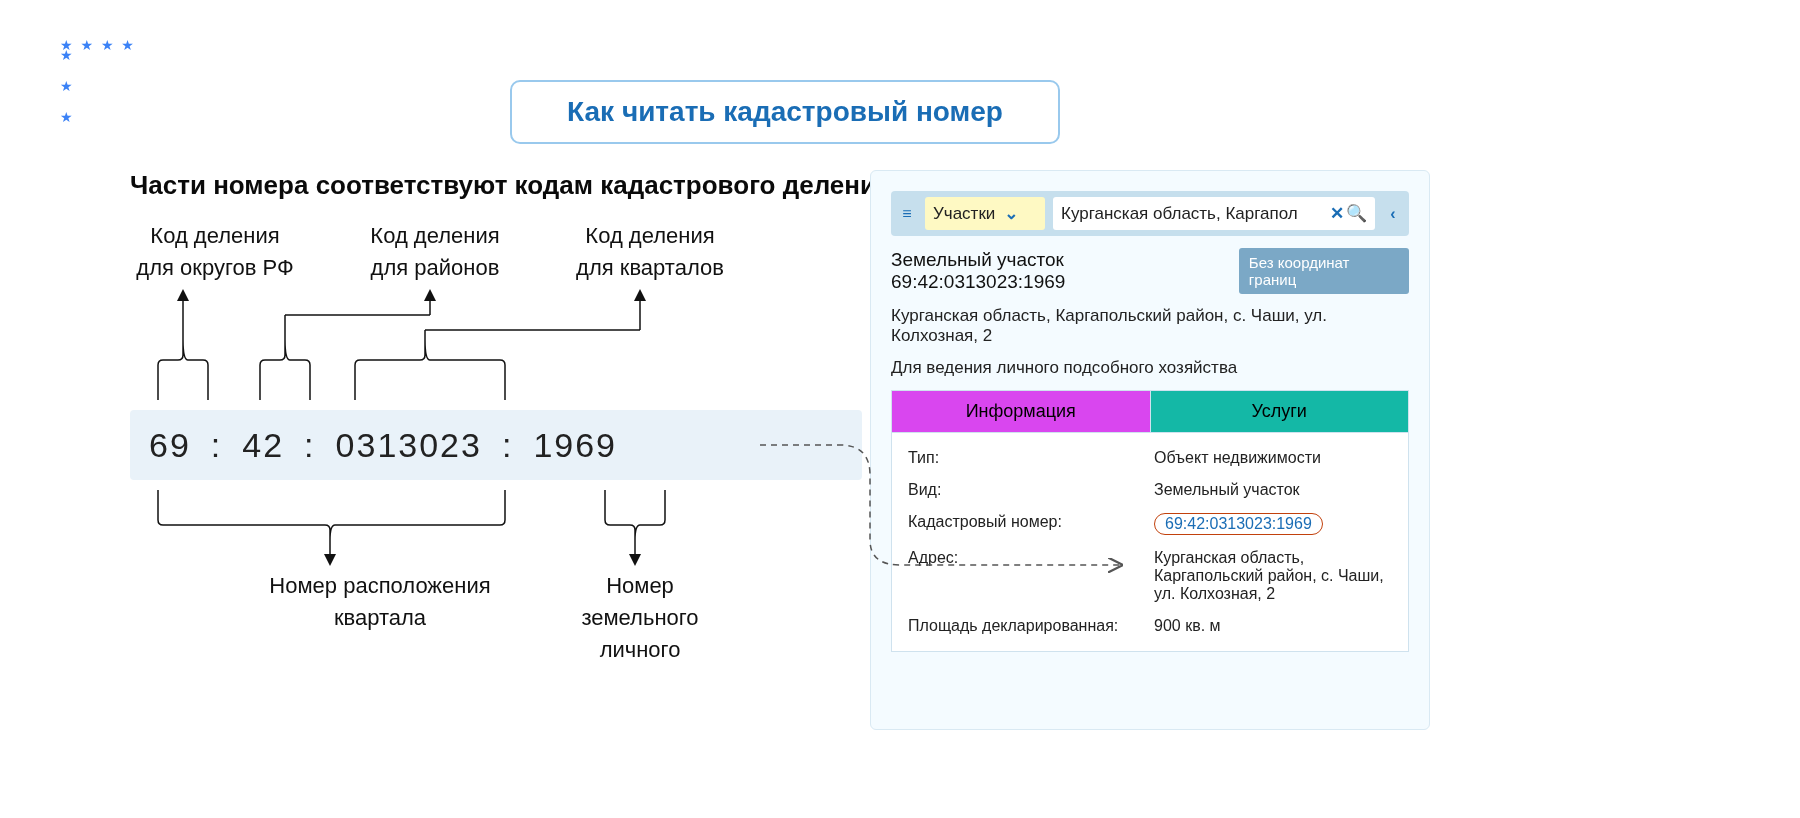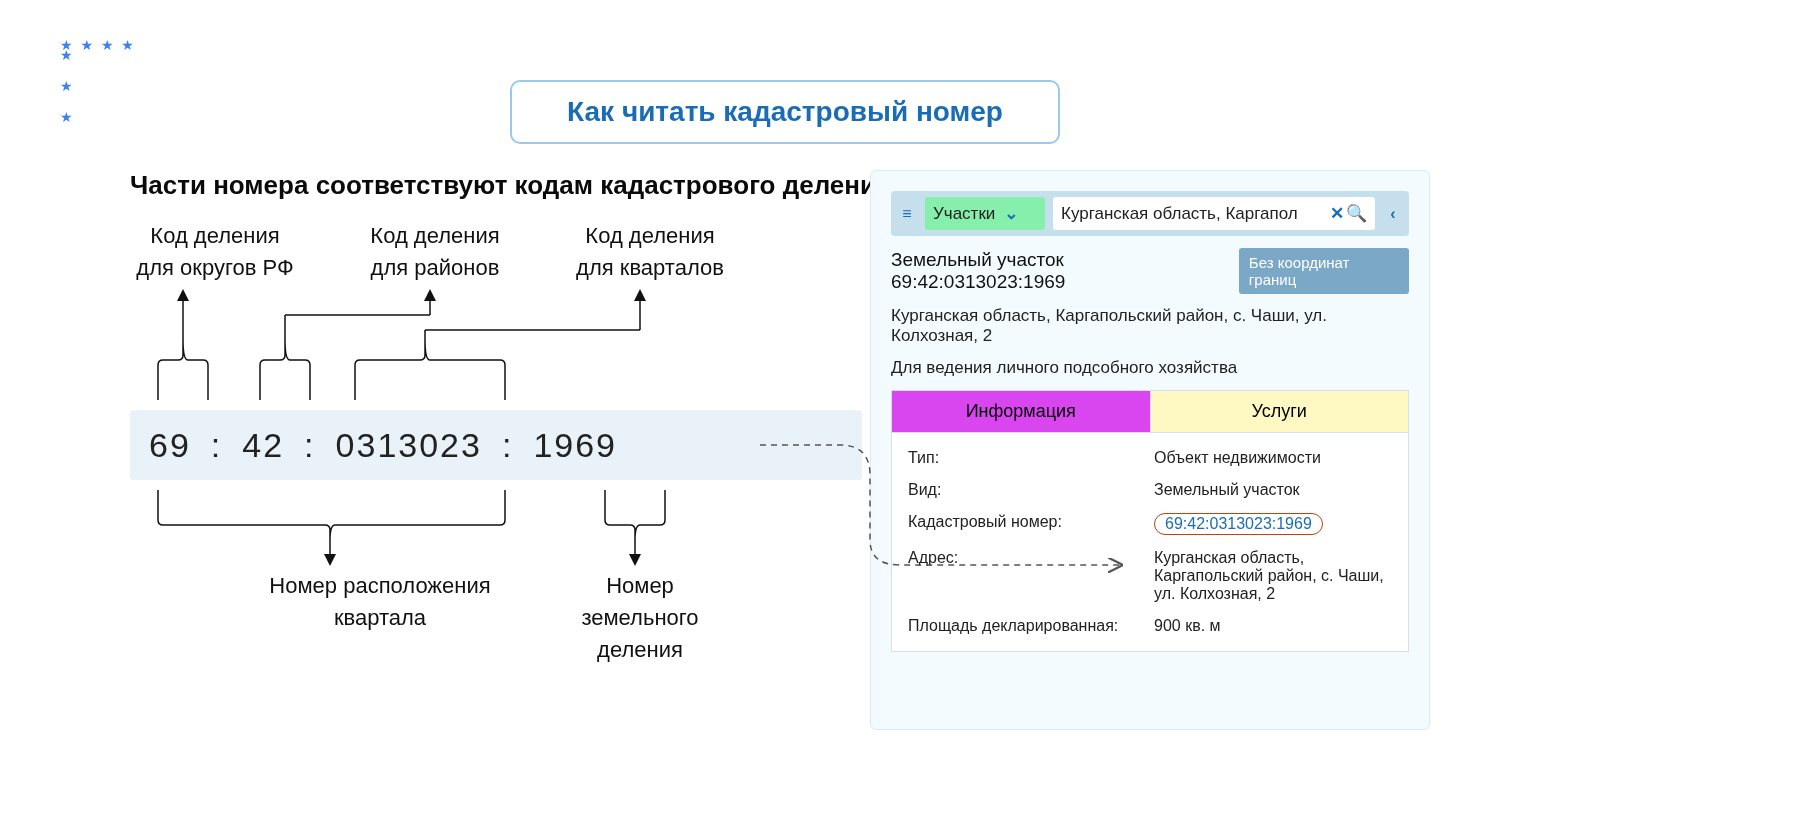--- a/index.html
+++ b/index.html
@@ -46,37 +46,37 @@
     background: #f4fbff; border: 1px solid #d9e9f3; border-radius: 6px; padding: 20px;
     display: flex; flex-direction: column; gap: 12px;
   }
   .search-row {
     display: flex; align-items: center; gap: 8px; background: #c6dfed; border-radius: 4px; padding: 6px;
   }
   .search-row .menu-icon, .search-row .chev-icon, .search-row .x-icon, .search-row .mag-icon, .search-row .rchev-icon {
     display:inline-flex; align-items:center; justify-content:center; width:20px; color:#1a6db5; font-weight:bold;
   }
   .search-row .dropdown {
-    background: #86efac; border-radius: 3px; padding: 6px 8px; display: flex; align-items: center; gap: 6px;
+    background: #fef9c3; border-radius: 3px; padding: 6px 8px; display: flex; align-items: center; gap: 6px;
     color: #222; font-size: 17px; min-width: 120px;
   }
   .search-row .search-input {
     flex: 1; background: #fff; border-radius: 3px; padding: 6px 8px; display: flex; align-items: center;
     font-size: 17px; color: #222; 
   }
 
   .panel .result-title { font-size: 19px; color: #111; display: flex; justify-content: space-between; align-items: center;}
   .panel .badge { background: #7ba8c6; color: #fff; font-size: 15px; padding: 6px 10px; border-radius: 3px; }
   .panel .addr { font-size: 17px; color: #222; }
   .panel .purpose { font-size: 17px; color: #222; }
 
   .tab-row { display: flex; }
   .tab { flex: 1; text-align: center; padding: 10px 0; font-size: 18px; }
   .tab-info { background: #d946ef; border: 1px solid #cfe2ee; border-bottom: none; }
-  .tab-serv { background: #fef9c3; border: 1px solid #cfe2ee; border-left: none; border-bottom: none;}
+  .tab-serv { background: #14b8a6; border: 1px solid #cfe2ee; border-left: none; border-bottom: none;}
 
   .info-grid {
     display: grid; grid-template-columns: 230px 1fr; row-gap: 14px; column-gap: 16px;
     background: #fff; border: 1px solid #cfe2ee; padding: 16px; font-size: 16px;
     flex: 1;
   }
   .info-grid .k { color: #222; }
   .info-grid .v { color: #222; }
   .info-grid .v.highlight {
     display:inline-block; color: #1a6db5; border: 1px solid #c2410c; border-radius: 14px; padding: 1px 10px;
@@ -128,21 +128,21 @@
     <span>1969</span>
   </div>
 
   <div class="bottom-label" style="left: 120px; top: 350px; width:260px;">
     <div>Номер расположения</div>
     <div>квартала</div>
   </div>
   <div class="bottom-label" style="left: 430px; top: 350px; width:160px;">
     <div>Номер</div>
     <div>земельного</div>
-    <div>деления</div>
+    <div>личного</div>
   </div>
 
   <svg width="700" height="550">
     <defs>
       <marker id="arr" markerWidth="8" markerHeight="8" refX="4" refY="4" orient="auto">
         <path d="M0,0 L8,4 L0,8 z" fill="#111"></path>
       </marker>
     </defs>
 
     <path d="M28 180 L28 145 Q28 140 33 140 L48 140 Q53 140 53 135 L53 120 Q53 140 58 140 L73 140 Q78 140 78 145 L78 180" fill="none" stroke="#111" stroke-width="1.5"></path>

